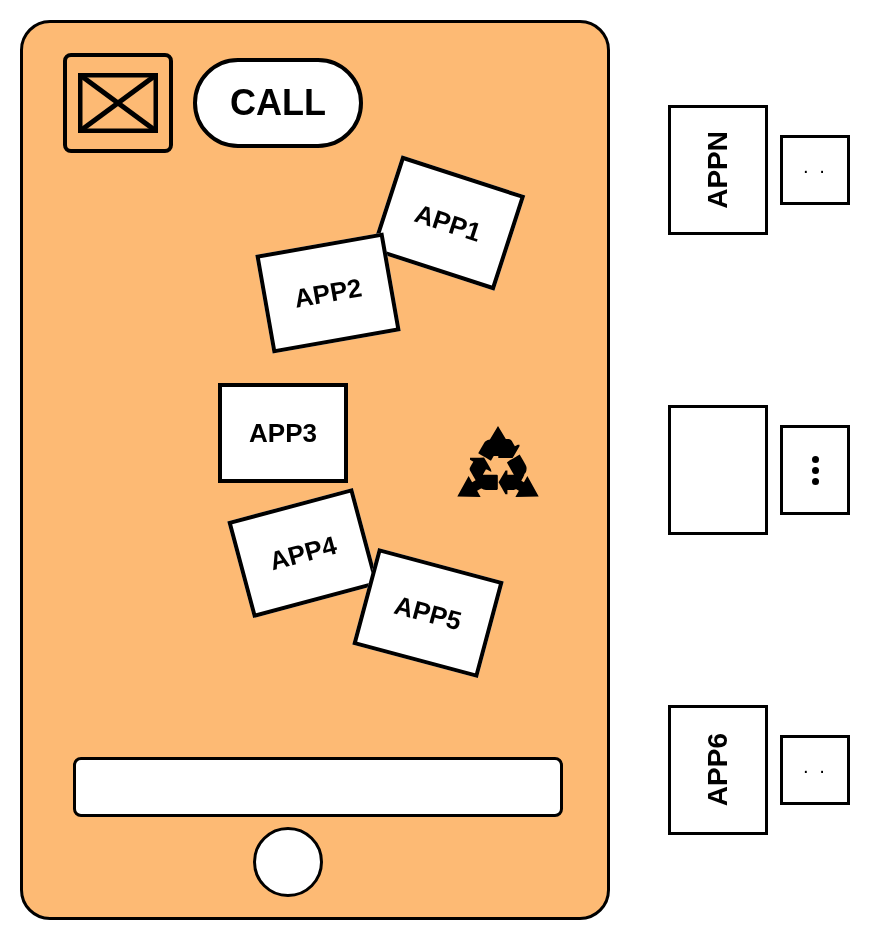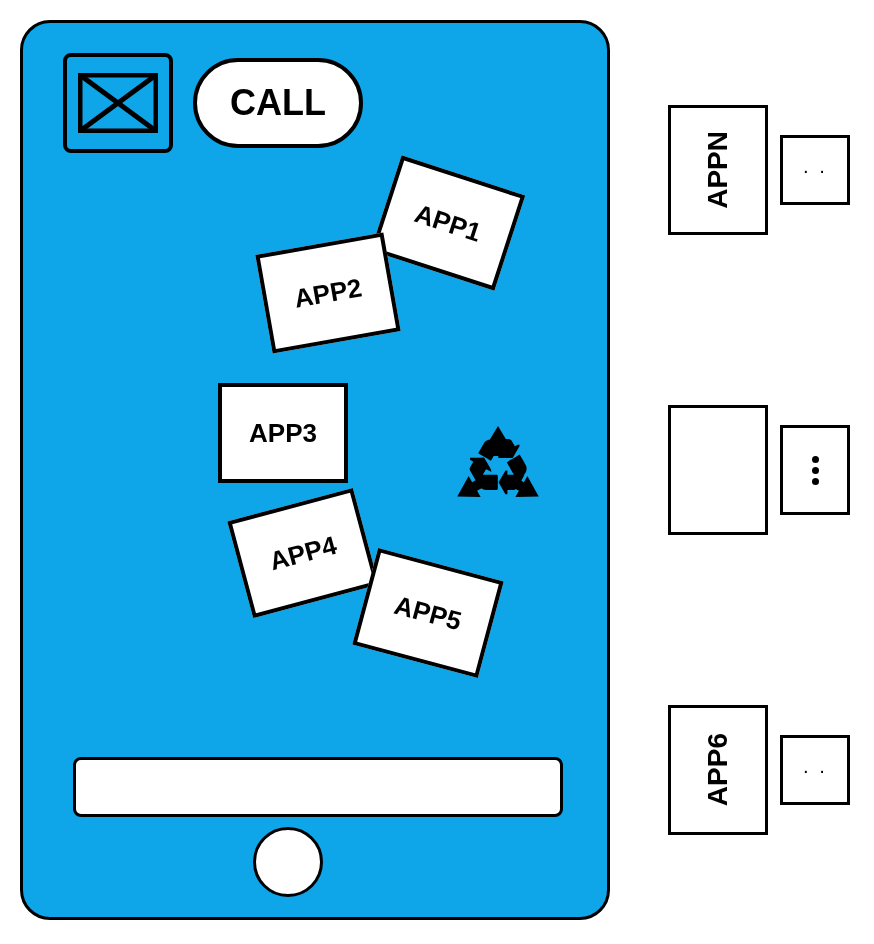--- a/index.html
+++ b/index.html
@@ -22,21 +22,21 @@
 
     
     .phone {
       position: absolute;
       left: 20px;
       top: 20px;
       width: 590px;
       height: 900px;
       border: 3px solid #000;
       border-radius: 30px;
-      background: #0ea5e9;
+      background: #fdba74;
     }
 
     
     .msg-icon {
       position: absolute;
       left: 40px;
       top: 30px;
       width: 110px;
       height: 100px;
       border: 4px solid #000;

